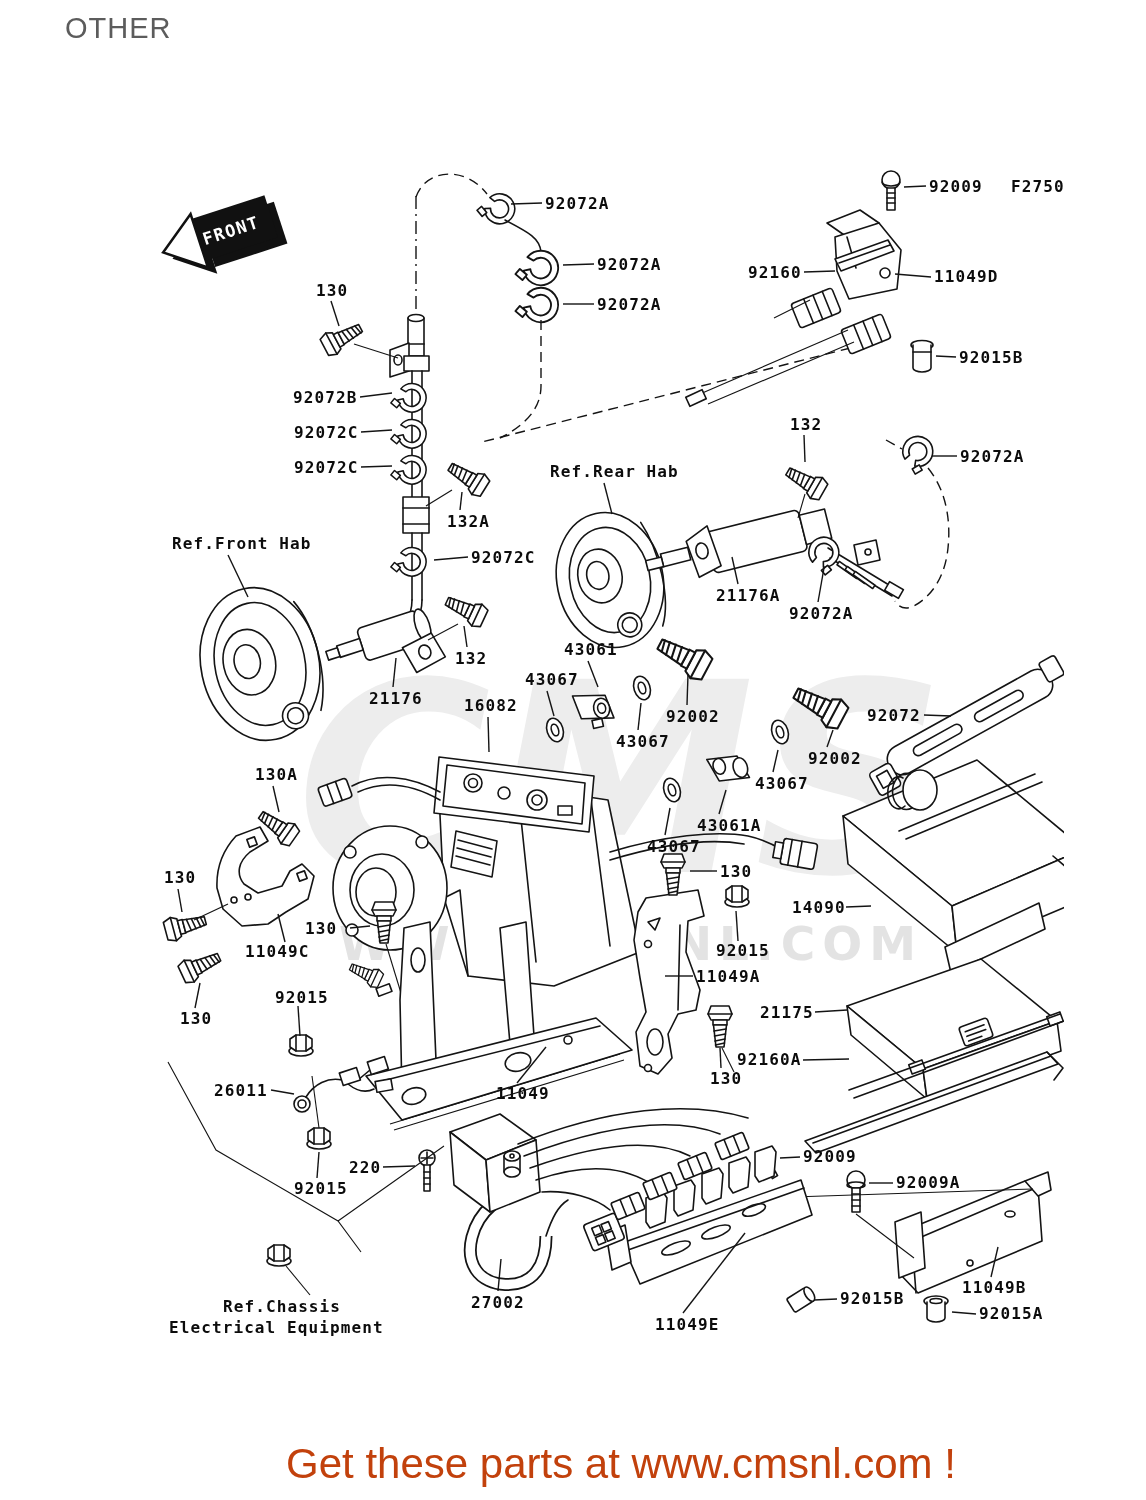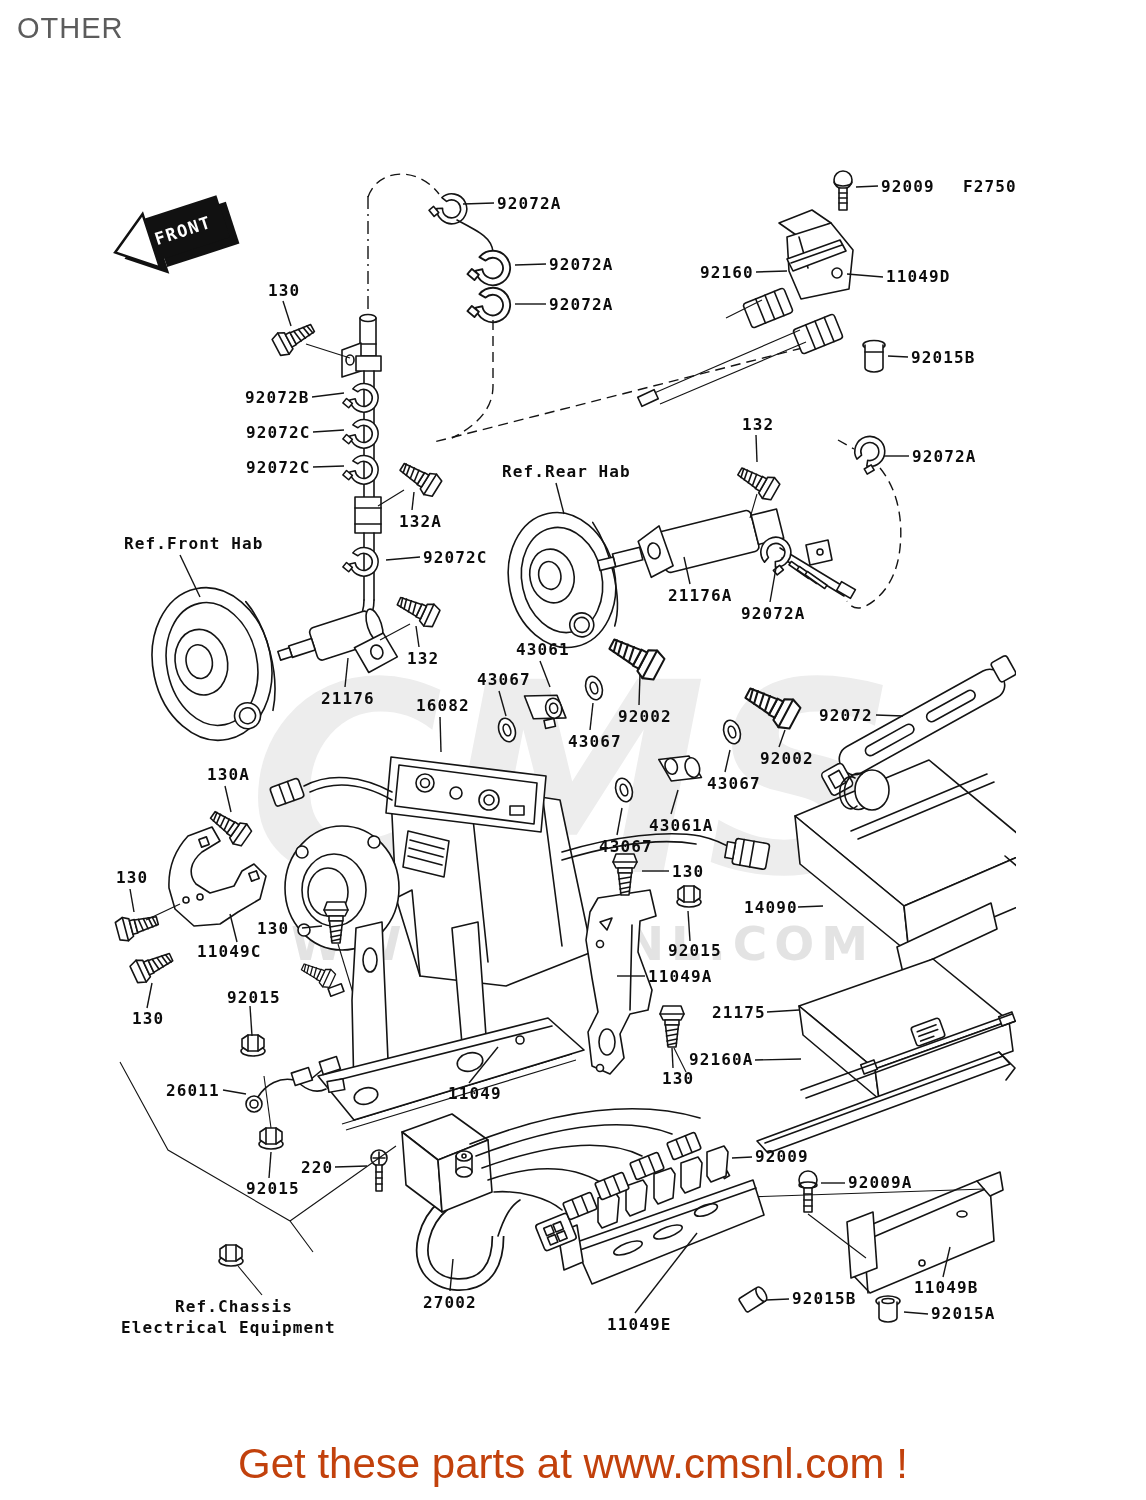--- a/index.html
+++ b/index.html
@@ -1,17 +1,17 @@
 <!DOCTYPE html>
 <html><head>
 <meta charset="utf-8">
 <style>
   html,body{margin:0;padding:0;background:#fff;}
   #stage{position:relative;width:1016px;height:1500px;background:#fff;overflow:hidden;
-         font-family:"Liberation Sans",sans-serif;}
+         font-family:"Liberation Sans",sans-serif;margin-left:48px;}
   #page-title{position:absolute;left:17px;top:12px;font-size:29px;letter-spacing:1px;
               color:#5c5c5c;font-family:"Liberation Sans",sans-serif;}
   #diagram-svg{position:absolute;left:0;top:0;}
   #footer-banner{position:absolute;left:0;top:1440px;width:1146px;text-align:center;
                  font-size:42px;font-family:"Liberation Sans",sans-serif;color:#cc0f0f;}
   .ln{stroke:#141414;fill:none;stroke-width:1.6;stroke-linecap:round;stroke-linejoin:round;}
   .fw{stroke:#141414;fill:#ffffff;stroke-width:1.6;stroke-linecap:round;stroke-linejoin:round;}
   .thin{stroke:#141414;fill:none;stroke-width:1.1;}
   .leader{stroke:#141414;fill:none;stroke-width:1.4;}
   .dsh{stroke:#141414;fill:none;stroke-width:1.4;stroke-dasharray:10 6;}

